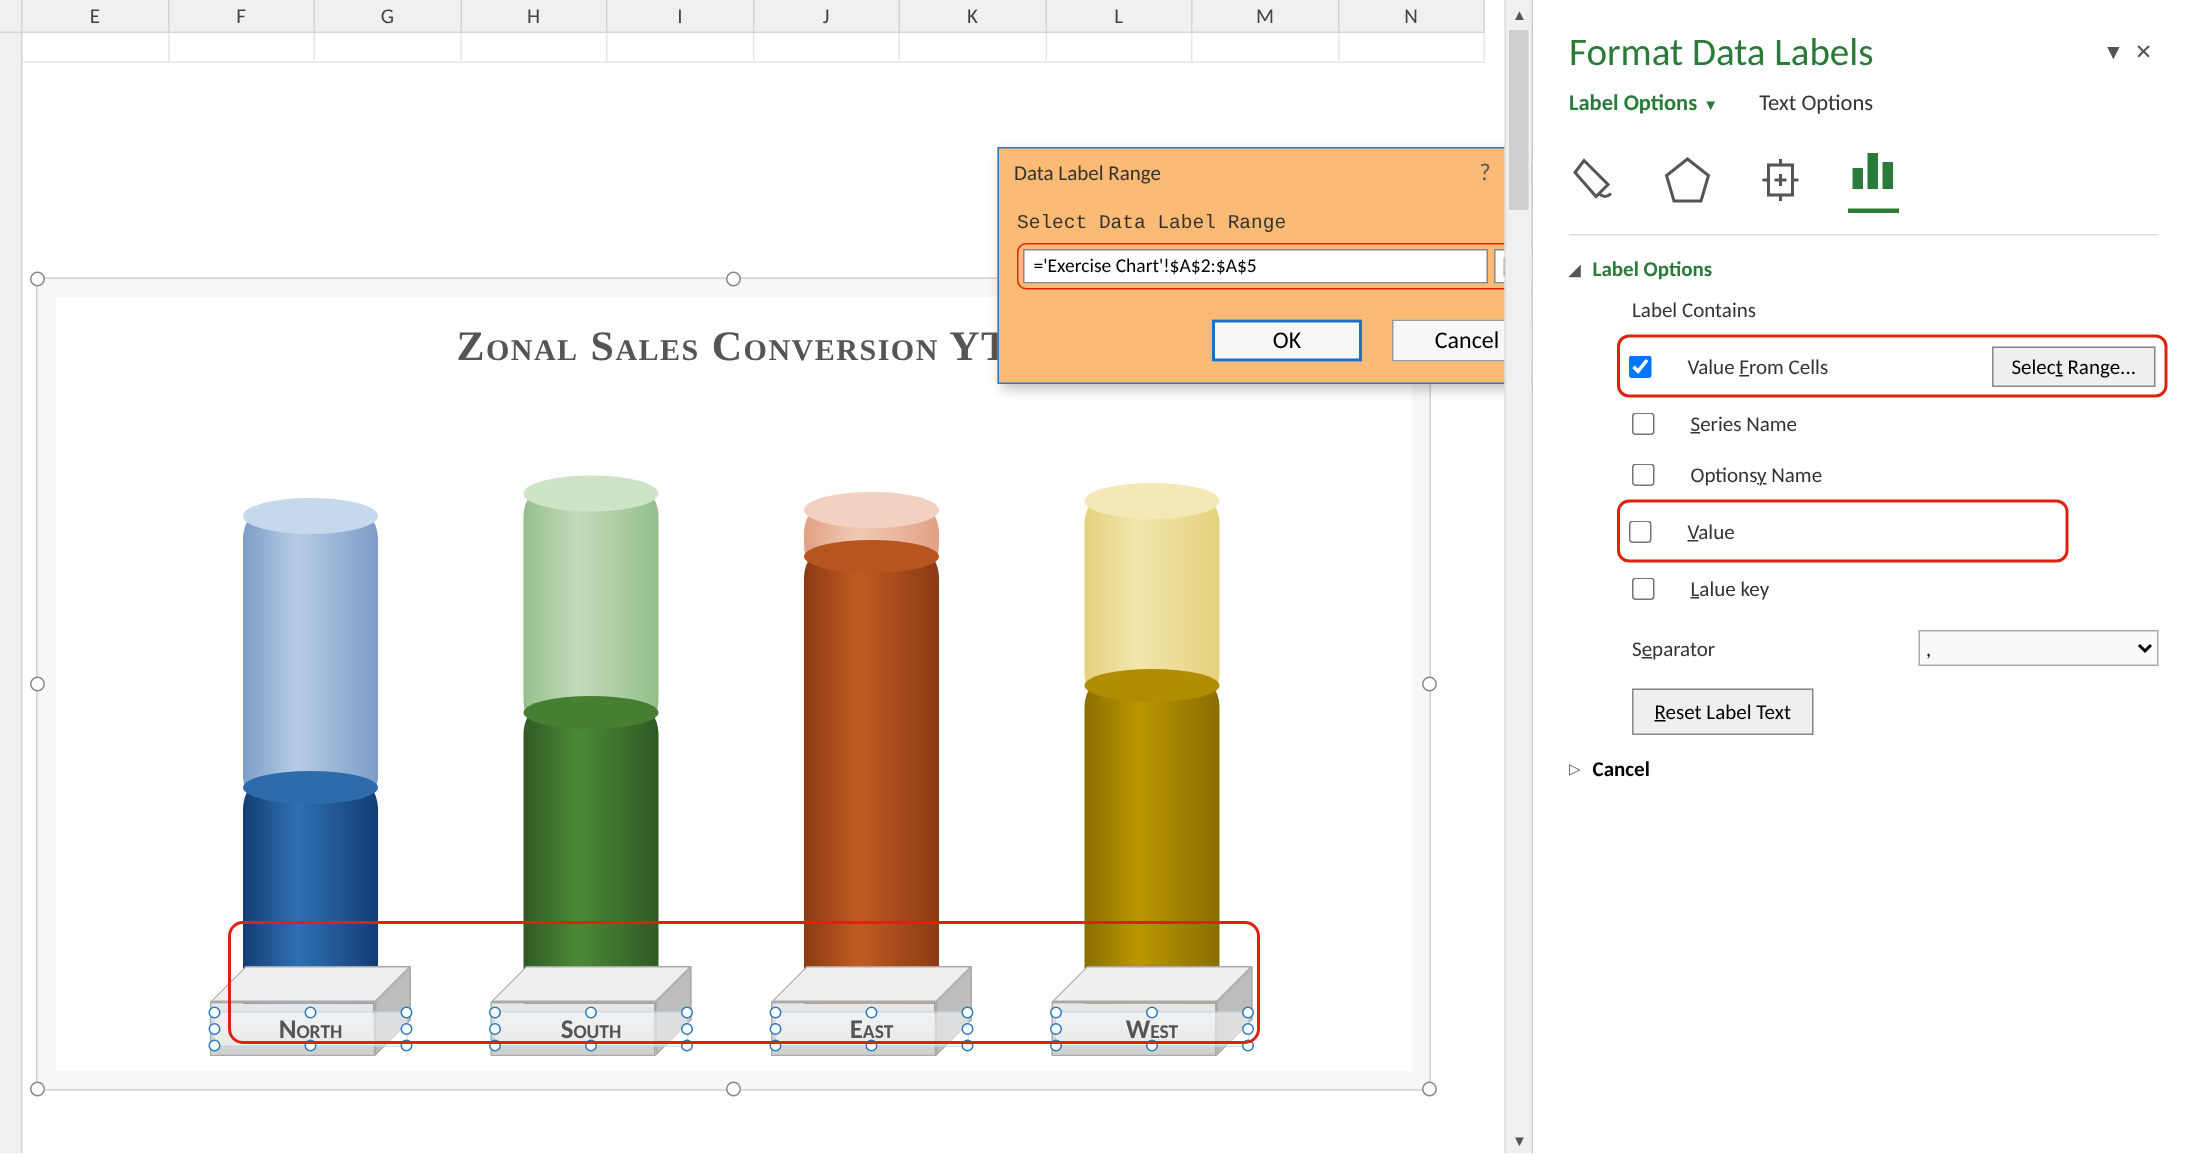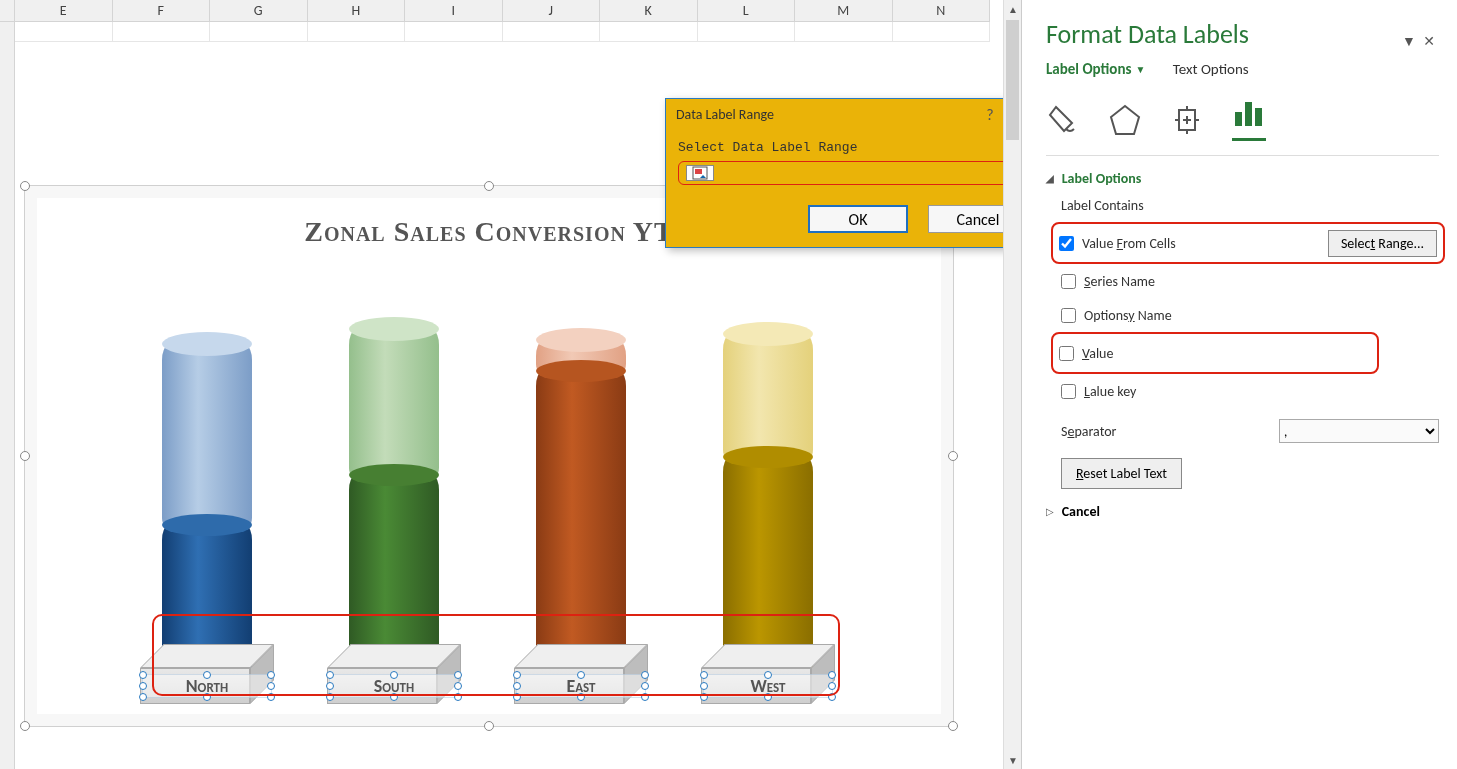--- a/index.html
+++ b/index.html
@@ -76,53 +76,53 @@
 
 
 .dlabel { position:absolute; bottom:-22px; left:-20px; width:130px; text-align:center; font-variant:small-caps; font-weight:bold; font-size:18px; color:#555; font-family:"Copperplate","Segoe UI",serif; background:rgba(255,255,255,0.5); border:1px solid rgba(120,160,200,0.3);}
 .dlabel .sel{ position:absolute; width:8px; height:8px; border:1px solid #2a7ac0; background:#fff; border-radius:50%;}
 .dlabel .s1{left:-4px;top:-4px}.dlabel .s2{right:-4px;top:-4px}.dlabel .s3{left:-4px;bottom:-4px}.dlabel .s4{right:-4px;bottom:-4px}.dlabel .s5{left:50%;top:-4px;transform:translateX(-50%)}.dlabel .s6{left:50%;bottom:-4px;transform:translateX(-50%)}.dlabel .s7{left:-4px;top:50%;transform:translateY(-50%)}.dlabel .s8{right:-4px;top:50%;transform:translateY(-50%)}
 
 
 .redbox { position:absolute; border:2px solid #d21; border-radius:10px; pointer-events:none; }
 
 
-.dialog { position:absolute; left:665px; top:98px; width:376px; background:#eab308; border:1px solid #2a7ac0; box-shadow:3px 3px 8px rgba(0,0,0,.25); }
+.dialog { position:absolute; left:665px; top:98px; width:376px; background:#fdba74; border:1px solid #2a7ac0; box-shadow:3px 3px 8px rgba(0,0,0,.25); }
 .dialog .titlebar{ display:flex; align-items:center; padding:6px 8px 4px 10px; font-size:14px; color:#333;}
 .dialog .titlebar .t{flex:1}
 .dialog .titlebar .help{width:28px;text-align:center;font-size:16px;color:#555}
 .dialog .titlebar .close{width:28px;text-align:center;font-size:16px;color:#333}
 .dialog .body{ padding:8px 12px 14px 12px; font-size:13px; color:#333;}
 .dialog .lbl{ margin:4px 0 6px 0;font-family:Liberation Mono, monospace;}
 .dialog .rangewrap{ display:flex; border:1.5px solid #d21; border-radius:6px; padding:3px;}
 .dialog .rangeinput{ flex:1; border:1px solid #888; padding:3px 6px; font-size:13px; font-family:Calibri,sans-serif;}
 .dialog .rangebtn{ width:28px; border:1px solid #888; margin-left:4px; display:flex;align-items:center;justify-content:center; background:#fdfdfd;}
 .dialog .rangebtn svg{width:16px;height:14px}
 .dialog .btnrow{ display:flex; justify-content:flex-end; gap:20px; margin-top:20px;}
 .dialog button{ width:100px; height:28px; font-size:16px; background:#f7f7f7; border:1px solid #999;}
 .dialog button.primary{ border:2px solid #1f6fc0;}
 
 
 .pane { position:absolute; right:0; top:0; width:436px; height:769px; border-left:1px solid #ccc; background:#fff; padding:18px 18px 0 24px;}
-.pane .hrow{display:flex;align-items:flex-end}
+.pane .hrow{display:flex;align-items:center}
 .pane h1{ color:#2a7a3a; font-size:26px; font-weight:400; flex:1}
 .pane .winbtn{ width:20px; text-align:center; font-size:14px; color:#555;}
 .pane .tabs{ margin-top:10px; font-size:15px; color:#333;}
 .pane .tabs .active{ color:#2a7a3a; font-weight:600; border-bottom:0; margin-right:24px;}
 .pane .tabs .tab{ display:inline-flex; align-items:center; gap:4px;}
 .pane .iconrow{ margin-top:18px; display:flex; gap:28px; align-items:end; padding-bottom:8px;}
 .pane .iconrow svg{ width:34px; height:34px; }
 .pane .iconrow .sel{ border-bottom:3px solid #2a7a3a; padding-bottom:4px;}
 .pane hr{ border:none; border-top:1px solid #ddd; margin:6px 0 14px 0;}
 .pane .section{ margin-bottom:14px;}
 .pane .section .shead{ display:flex; align-items:center; gap:8px; font-size:14px;}
 .pane .section .shead .tri{ font-size:10px; color:#555;}
 .pane .section .shead.exp{ color:#2a7a3a; font-weight:600;}
-.pane .opts{ margin:10px 0 0 15px; font-size:14px; color:#333;}
-.pane .opts .row{ display:flex; align-items:center; min-height:34px; gap:8px;}
+.pane .opts{ margin:10px 0 0 42px; font-size:14px; color:#333;}
+.pane .opts .row{ display:flex; align-items:center; min-height:34px; gap:24px;}
 .pane .opts input[type=checkbox]{ width:15px; height:15px;}
 .pane .opts .lbl{ flex:1;}
 .pane .opts .btn{ border:1px solid #888; background:#efefef; padding:4px 12px; font-size:14px;}
 .pane .opts .seprow select{ width:160px; height:24px; border:1px solid #aaa; background:#fafafa;}
 .pane .opts .seprow{margin-top:6px}
 .pane .resetbtn{ border:1px solid #888; background:#efefef; padding:6px 14px; font-size:14px; margin-top:10px;}
 .underline{ text-decoration:underline; text-decoration-thickness:1px;}
 .redbox2{ border:2px solid #d21; border-radius:8px; }
 </style>
 </head>
@@ -237,20 +237,21 @@
 
 <div class="dialog">
   <div class="titlebar">
     <span class="t">Data Label Range</span>
     <span class="help">?</span>
     <span class="close">✕</span>
   </div>
   <div class="body">
     <div class="lbl">Select Data Label Range</div>
     <div class="rangewrap">
+      <input class="rangeinput" value="='Exercise Chart'!$A$2:$A$5" style="">
       <div class="rangebtn">
         <svg viewBox="0 0 16 14">
             <rect x="1" y="1" width="14" height="12" fill="#fff" stroke="#555"></rect>
             <rect x="3" y="3" width="7" height="5" fill="#d44"></rect>
             <path d="M11 9 L8 12 L14 12 Z" fill="#16a"></path>
           </svg>
       </div>
     </div>
     <div class="btnrow">
       <button class="primary">OK</button>

